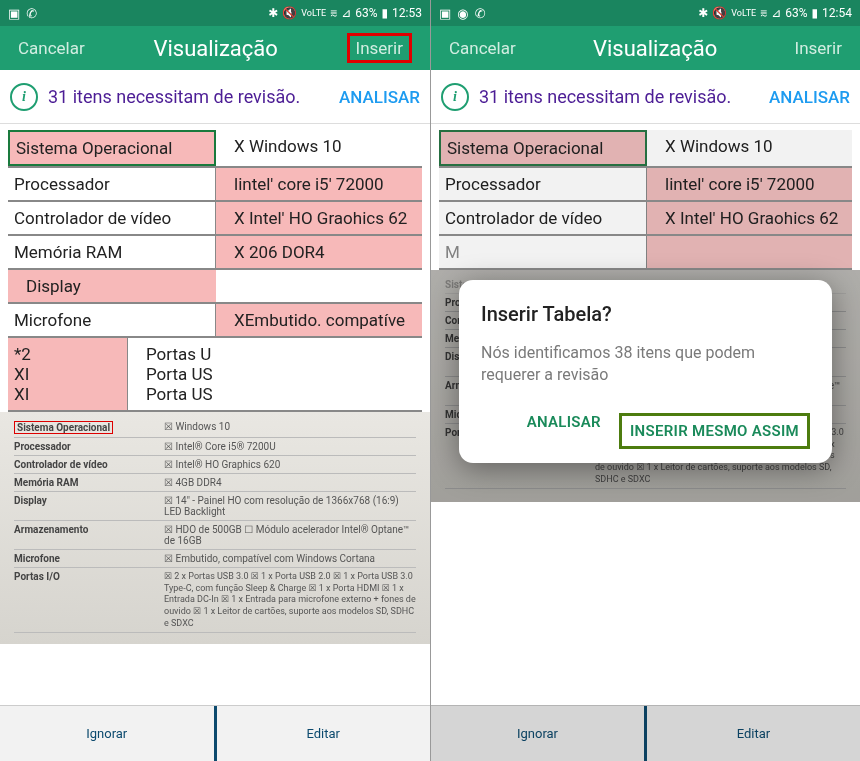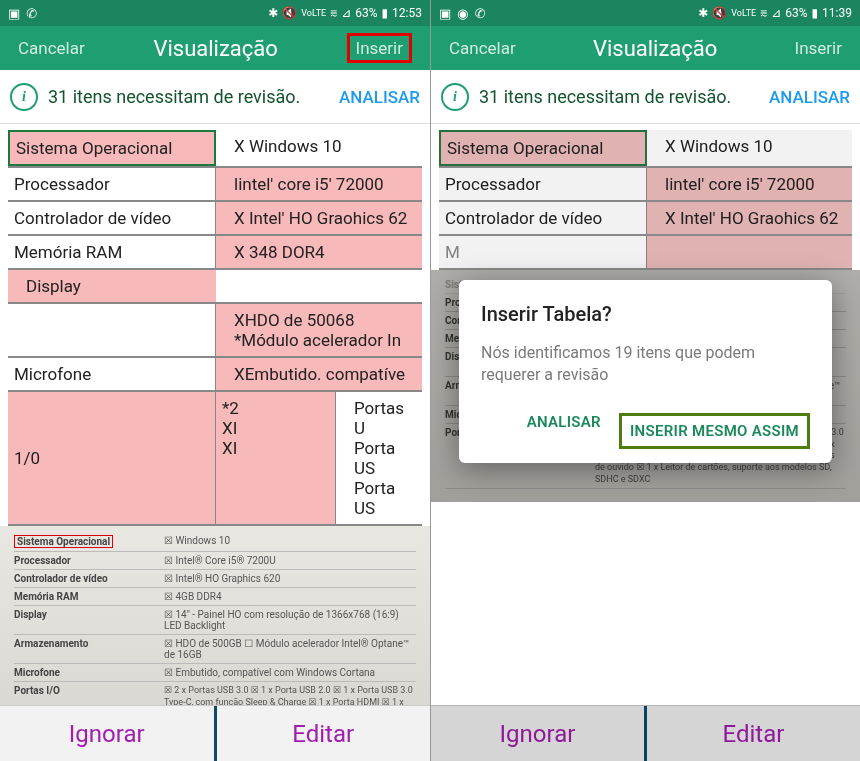--- a/index.html
+++ b/index.html
@@ -17,21 +17,21 @@
   
   .action-bar { height: 44px; background: #1f9e71; color: #fff; display: flex; align-items: center; justify-content: space-between; padding: 0 18px; }
   .action-bar .cancel { font-size: 17px; color: #d1ede1; }
   .action-bar .title { font-size: 22px; font-weight: 400; }
   .action-bar .insert { font-size: 17px; color: #d1ede1; }
   .red-box-insert { border: 3px solid #e00000; padding: 2px 6px; }
 
   
   .info-banner { height: 54px; display: flex; align-items: center; padding: 0 10px; gap: 10px; border-bottom: 1px solid #ddd; }
   .info-icon { width: 28px; height: 28px; border: 2px solid #1f9e71; border-radius: 50%; display: flex; align-items: center; justify-content: center; color: #1f9e71; font-size: 14px; font-weight: bold; font-style: italic; font-family: serif; }
-  .info-text { font-size: 18px; color: #14532d; flex: 1; }
+  .info-text { font-size: 18px; color: #4c1d95; flex: 1; }
   .info-link { color: #1d9bf0; font-size: 17px; font-weight: 500; }
 
   
   .table-area { padding: 6px 8px 0 8px; }
   .trow { display: flex; border-bottom: 2px solid #888; }
   .tcell { padding: 6px 6px; font-size: 17px; color: #222; border-right: 1px solid #888; background: #fff; }
   .tcell:last-child { border-right: none; padding-left: 18px; }
   .pink { background: #f7b9b9; }
   .col-l { width: 208px; flex: 0 0 208px; }
   .col-r { flex: 1; }
@@ -39,23 +39,23 @@
 
   
   .photo-bg { position: relative; height: 232px; background: linear-gradient(180deg, #e9e7e2 0%, #d6d4ce 100%); padding: 6px 14px; font-size: 10px; color: #555; }
   .photo-bg .srow { display: flex; border-bottom: 1px solid #bbb; padding: 3px 0; }
   .photo-bg .sl { width: 150px; font-weight: bold; color: #444; }
   .photo-bg .sr { flex: 1; }
   .photo-bg .redbox-small { border: 1.5px solid #d00; display: inline-block; padding: 0 2px; }
 
   
   .bottom-bar { position: absolute; bottom: 0; left: 0; right: 0; height: 56px; background: #f2f2f2; display: flex; border-top: 1px solid #ccc; }
-  .bottom-bar .bbtn { flex: 1; display: flex; align-items: center; justify-content: center; font-size: 24px; color: #a21caf; }
+  .bottom-bar .bbtn { flex: 1; display: flex; align-items: center; justify-content: center; font-size: 13px; color: #0c4a6e; }
   .bottom-bar .bbtn + .bbtn { border-left: 3px solid #0c4a6e; }
-  .dialog { position: absolute; top: 280px; left: 28px; right: 28px; background: #fff; border-radius: 6px; box-shadow: 0 6px 30px rgba(0,0,0,0.4); padding: 22px 22px 14px 22px; z-index: 10; }
+  .dialog { position: absolute; top: 280px; left: 28px; right: 28px; background: #fff; border-radius: 14px; box-shadow: 0 6px 30px rgba(0,0,0,0.4); padding: 22px 22px 14px 22px; z-index: 10; }
   .dialog-title { font-size: 20px; color: #222; font-weight: 500; margin-bottom: 16px; }
   .dialog-msg { font-size: 16px; color: #7a7a7a; line-height: 1.4; margin-bottom: 26px; }
   .dialog-actions { display: flex; justify-content: flex-end; gap: 18px; }
   .dialog-actions .dbtn { color: #1a8a5a; font-size: 15px; font-weight: 600; letter-spacing: 0.3px; }
   .red-box-btn { border: 3px solid #4d7c0f; padding: 6px 8px; }
 
   
   .dimmed .tcell { filter: saturate(0.8) brightness(0.95); }
 </style>
 </head>
@@ -101,36 +101,30 @@
       <div class="trow">
         <div class="tcell col-l">Processador</div>
         <div class="tcell col-r pink">lintel' core i5' 72000</div>
       </div>
       <div class="trow">
         <div class="tcell col-l">Controlador de vídeo</div>
         <div class="tcell col-r pink">X Intel' HO Graohics 62</div>
       </div>
       <div class="trow">
         <div class="tcell col-l">Memória RAM</div>
-        <div class="tcell col-r pink">X 348 DOR4</div>
+        <div class="tcell col-r pink">X 206 DOR4</div>
       </div>
       <div class="trow">
         <div class="tcell col-l pink">Display</div>
-      </div>
-      <div class="trow">
-        <div class="tcell col-l"></div>
-        <div class="tcell col-r pink" style="white-space:pre-line">XHDO de 50068
-*Módulo acelerador In</div>
       </div>
       <div class="trow">
         <div class="tcell col-l">Microfone</div>
         <div class="tcell col-r pink">XEmbutido. compatíve</div>
       </div>
       <div class="trow">
-        <div class="tcell col-l pink" style="display:flex;align-items:center">1/0</div>
         <div class="tcell pink" style="width:120px;white-space:pre-line;border-right:1px solid #888">*2
 XI
 XI</div>
         <div class="tcell" style="flex:1;white-space:pre-line">Portas U
 Porta US
 Porta US</div>
       </div>
     </div>
 
     <div class="photo-bg">
@@ -182,21 +176,21 @@
         <span>✆</span>
       </div>
       <div class="status-right">
         <span>✱</span>
         <span>🔇</span>
         <span style="font-size:9px">VoLTE</span>
         <span>⩳</span>
         <span>⊿</span>
         <span>63%</span>
         <span>▮</span>
-        <span>11:39</span>
+        <span>12:54</span>
       </div>
     </div>
 
     <div class="action-bar">
       <span class="cancel">Cancelar</span>
       <span class="title">Visualização</span>
       <span class="insert">Inserir</span>
     </div>
 
     <div class="info-banner">
@@ -219,21 +213,21 @@
         <div class="tcell col-r pink">X Intel' HO Graohics 62</div>
       </div>
       <div class="trow">
         <div class="tcell col-l" style="color:#888">M</div>
         <div class="tcell col-r pink" style="color:#888"></div>
       </div>
     </div>
 
     <div class="dialog">
       <div class="dialog-title">Inserir Tabela?</div>
-      <div class="dialog-msg">Nós identificamos 19 itens que podem requerer a revisão</div>
+      <div class="dialog-msg">Nós identificamos 38 itens que podem requerer a revisão</div>
       <div class="dialog-actions">
         <span class="dbtn">ANALISAR</span>
         <span class="dbtn red-box-btn">INSERIR MESMO ASSIM</span>
       </div>
     </div>
 
     <div class="photo-bg" style="filter:brightness(0.75)">
       <div class="srow" style="opacity:0.4">
           <div class="sl">Sistema Operacional</div>
           <div class="sr">☒ Windows 10</div>

